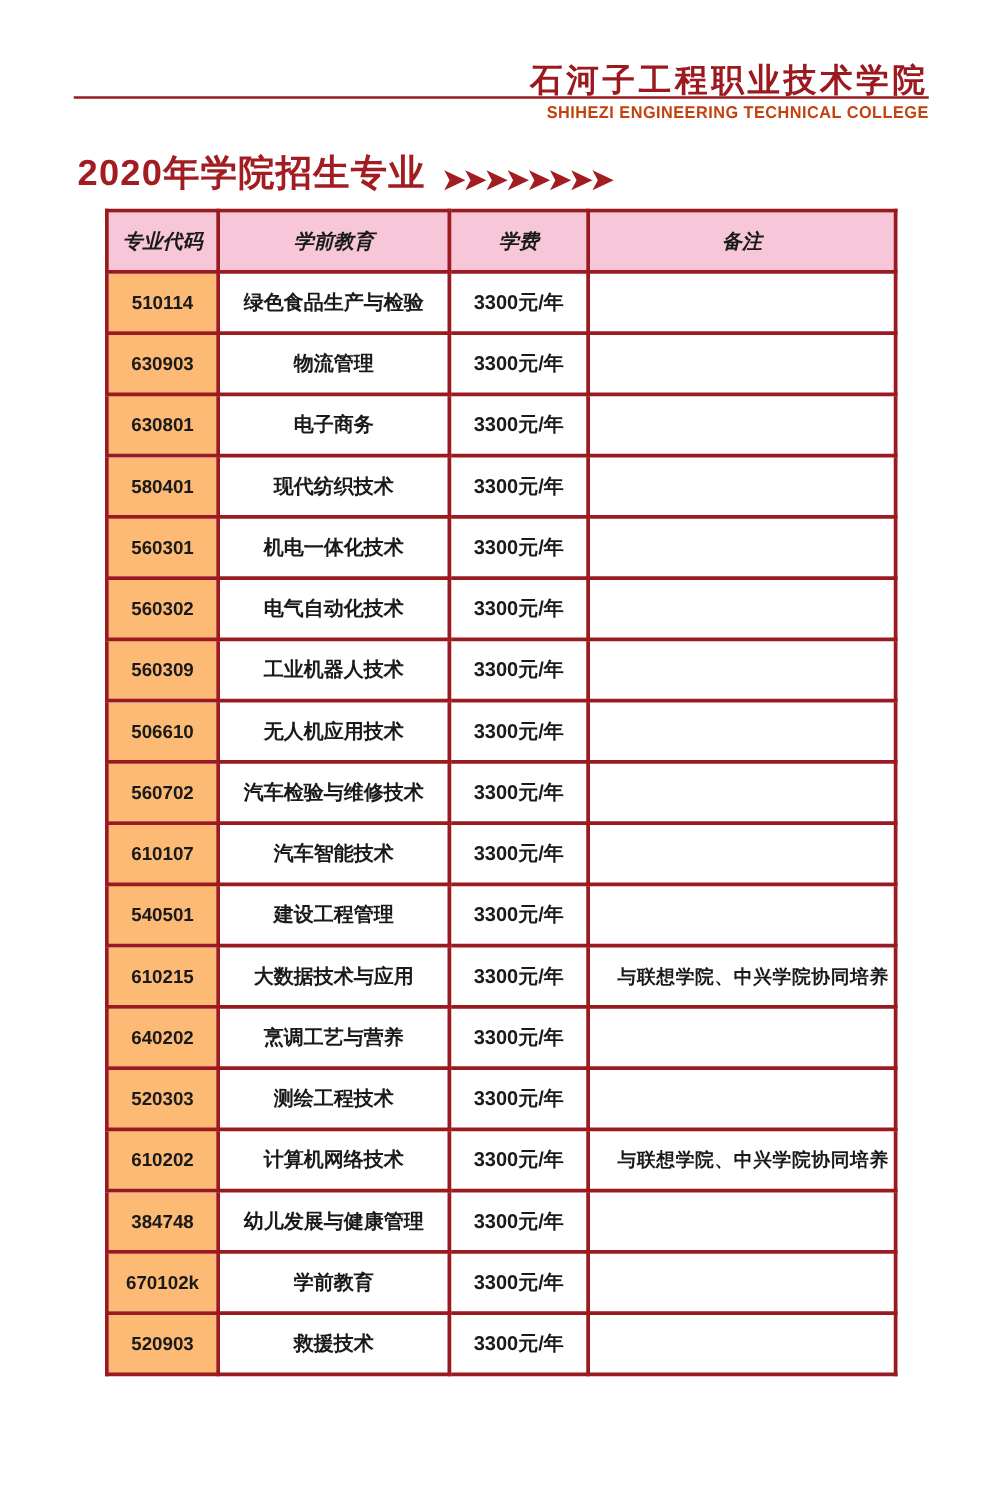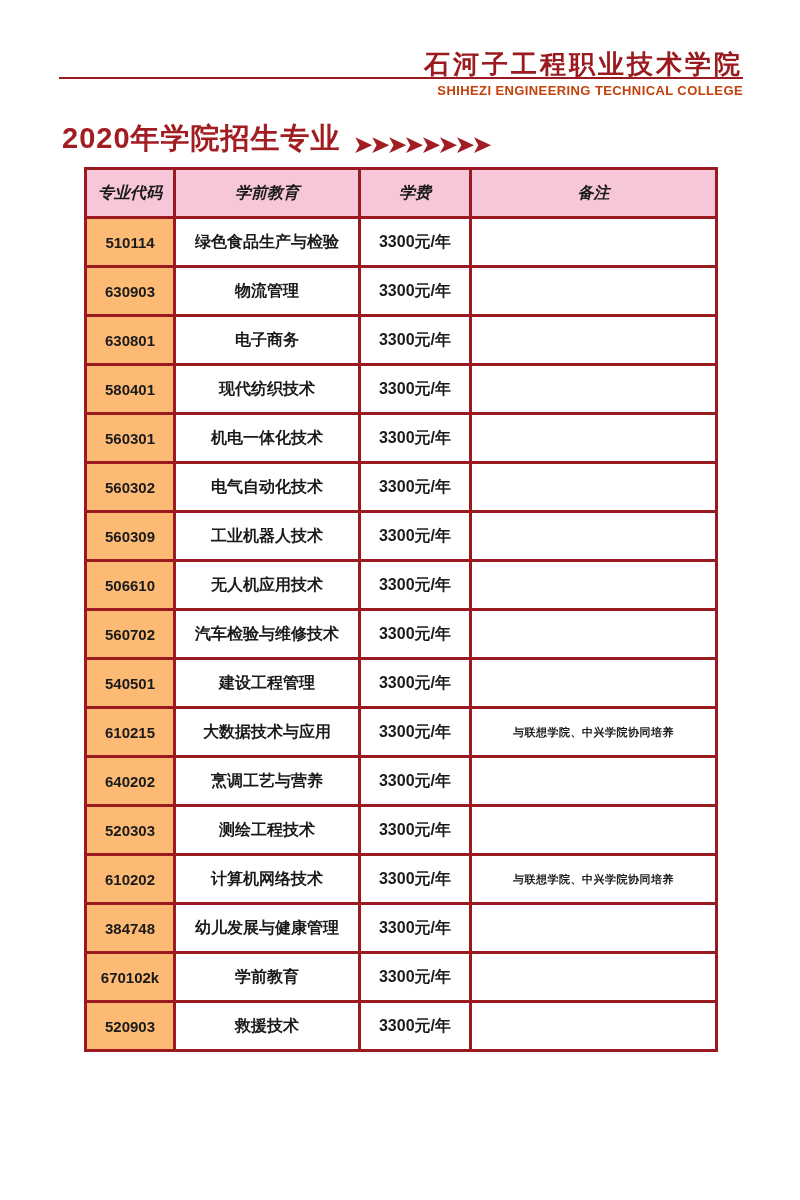--- a/index.html
+++ b/index.html
@@ -52,21 +52,21 @@
     height:46px; padding:0 4px;
     text-align:center; vertical-align:middle;
     font-weight:bold; color:#1a1a1a;
     overflow:hidden; white-space:nowrap;
   }
   table.majors th {
     background:#f7c6d9; font-size:16px;font-style:italic;
   }
   table.majors td { background:#ffffff; font-size:16px; }
   table.majors td.code-cell { background:#fdba74; font-size:15px; }
-  table.majors td.note-cell { font-size:11px; letter-spacing:0.5px; }
+  table.majors td.note-cell { font-size:15px; letter-spacing:0.5px;text-align:right; }
 </style>
 </head>
 <body>
 
 <div class="page">
 
   <div class="header-rule"></div>
   <div class="logo-cn">石河子工程职业技术学院</div>
   <div class="logo-en">SHIHEZI ENGINEERING TECHNICAL COLLEGE</div>
 
@@ -149,20 +149,26 @@
     </tr>
 
     <tr>
       <td class="code-cell">560702</td>
       <td class="name-cell">汽车检验与维修技术</td>
       <td class="fee-cell">3300元/年</td>
       <td class="note-cell"></td>
     </tr>
 
 
+    <tr>
+      <td class="code-cell">610107</td>
+      <td class="name-cell">汽车智能技术</td>
+      <td class="fee-cell">3300元/年</td>
+      <td class="note-cell"></td>
+    </tr>
 
     <tr>
       <td class="code-cell">540501</td>
       <td class="name-cell">建设工程管理</td>
       <td class="fee-cell">3300元/年</td>
       <td class="note-cell"></td>
     </tr>
 
     <tr>
       <td class="code-cell">610215</td>

